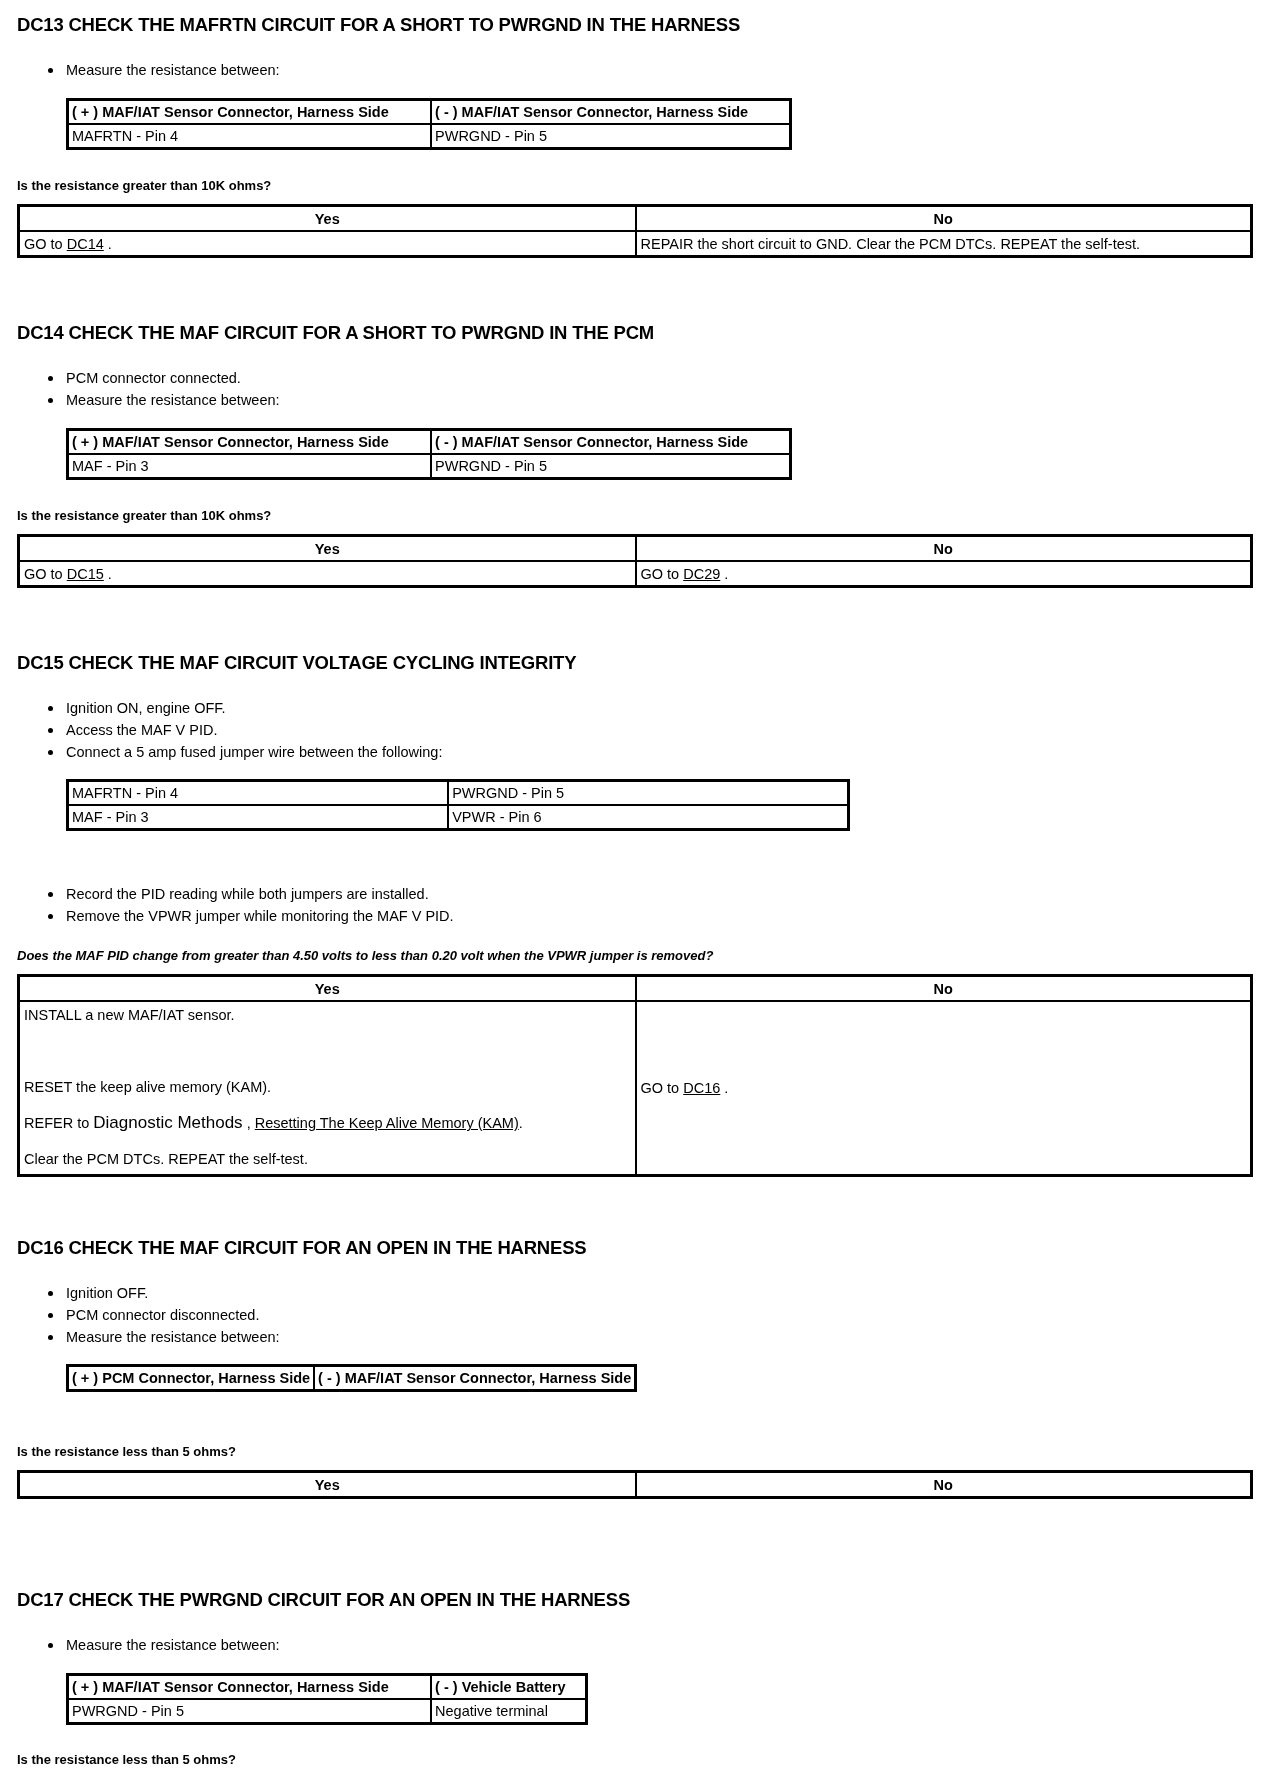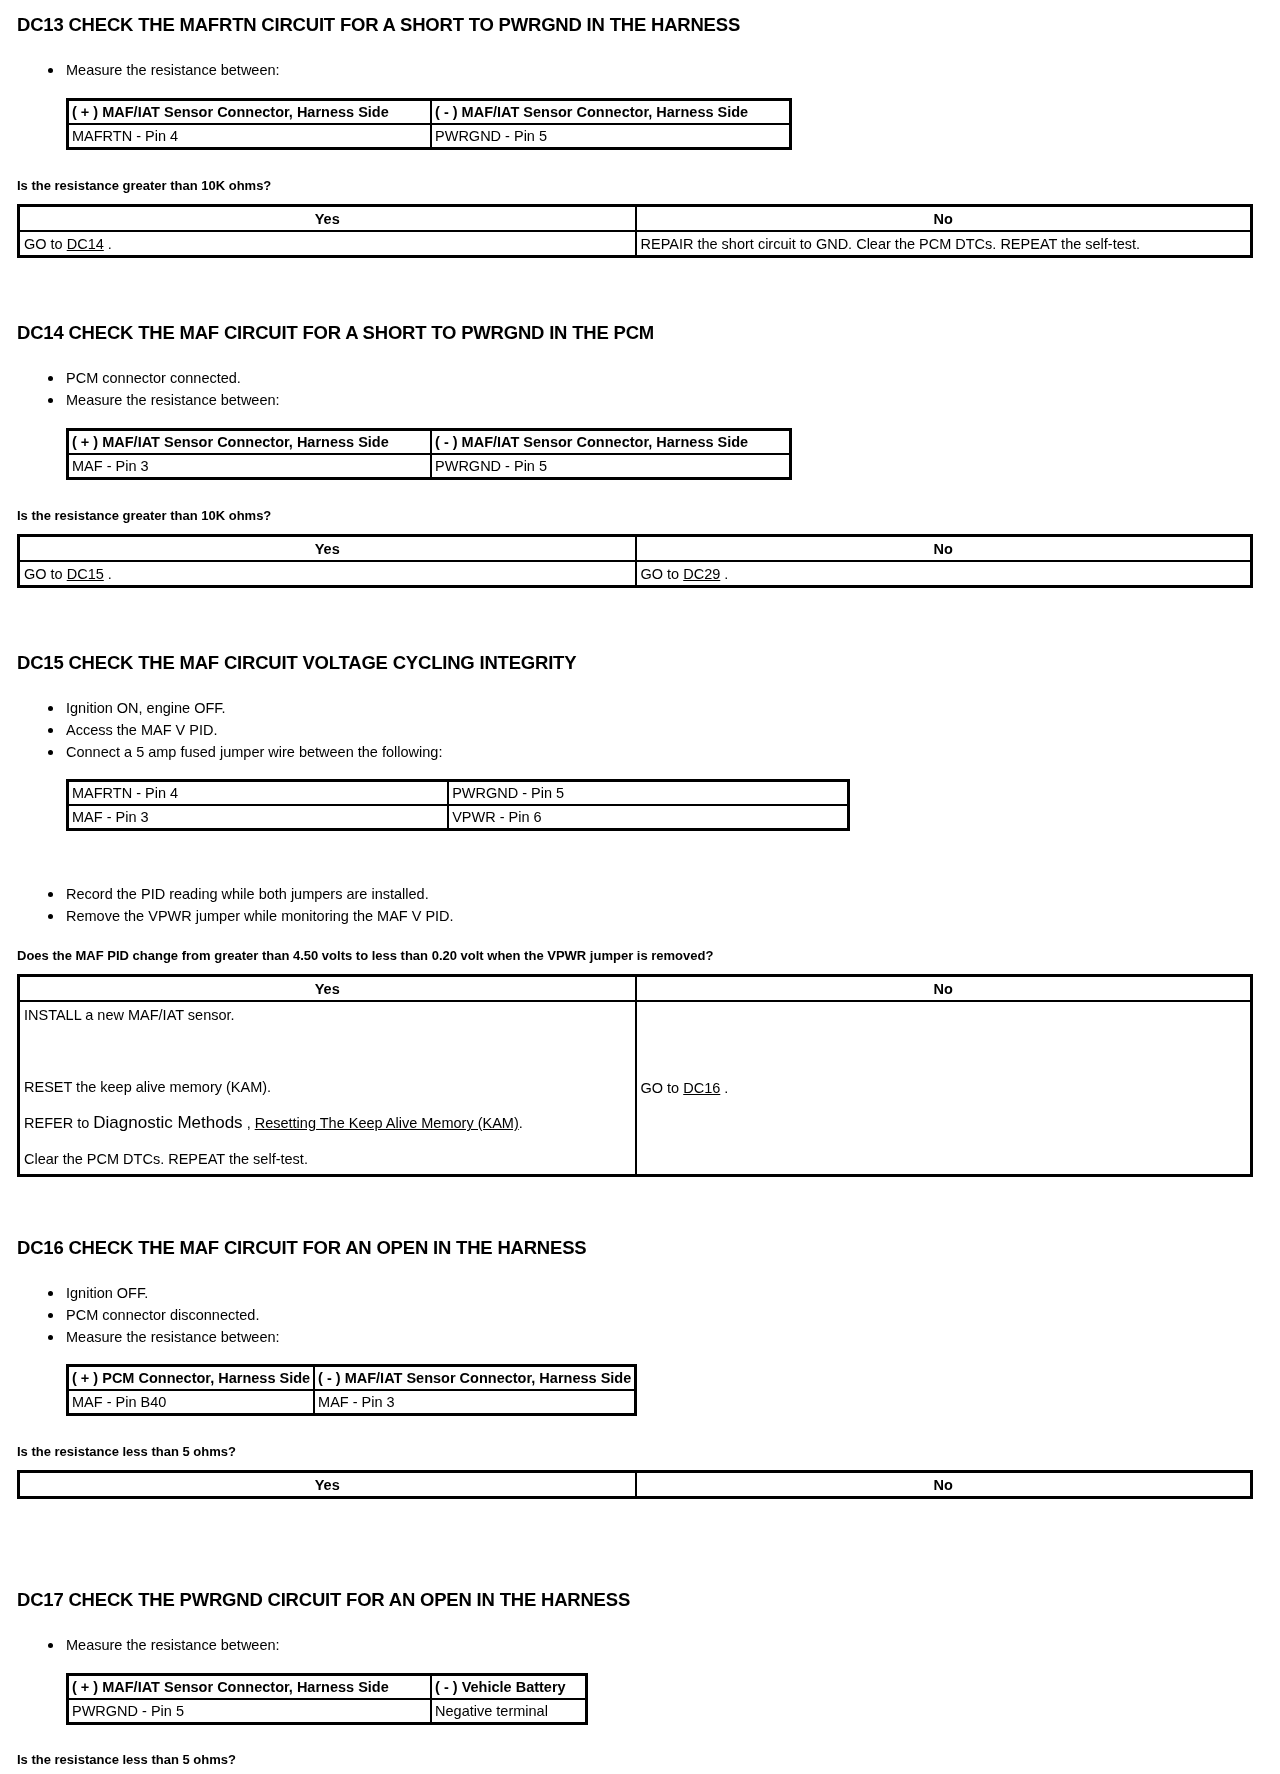--- a/index.html
+++ b/index.html
@@ -141,21 +141,21 @@
       <tr>
         <td>MAF - Pin 3</td>
         <td>VPWR - Pin 6</td>
       </tr>
     </tbody>
       </table>
     <ul class="steps" style="top:883px;">
       <li>Record the PID reading while both jumpers are installed.</li>
       <li>Remove the VPWR jumper while monitoring the MAF V PID.</li>
     </ul>
-    <div class="question" style="top:948px;">Does the MAF PID change from greater than 4.50 volts to less than 0.20 volt when the VPWR jumper is removed?</div>
+    <div class="question" style="top:948px;font-style:italic;">Does the MAF PID change from greater than 4.50 volts to less than 0.20 volt when the VPWR jumper is removed?</div>
     <table class="yn" style="top:974px;">
       <colgroup>
           <col class="c1">
           <col>
         </colgroup>
       <tbody>
           <tr>
         <th>Yes</th>
         <th>No</th>
       </tr>
@@ -181,24 +181,20 @@
       <li>Ignition OFF.</li>
       <li>PCM connector disconnected.</li>
       <li>Measure the resistance between:</li>
     </ul>
     <table class="pins" style="left:66px; top:1364px; width:542px;">
       <tbody>
           <tr>
         <th>( + ) PCM Connector, Harness Side</th>
         <th>( - ) MAF/IAT Sensor Connector, Harness Side</th>
       </tr>
-      <tr>
-        <td>MAF - Pin B40</td>
-        <td>MAF - Pin 3</td>
-      </tr>
     </tbody>
       </table>
     <div class="question" style="top:1444px;">Is the resistance less than 5 ohms?</div>
     <table class="yn" style="top:1470px;">
       <colgroup>
           <col class="c1">
           <col>
         </colgroup>
       <tbody>
           <tr>

